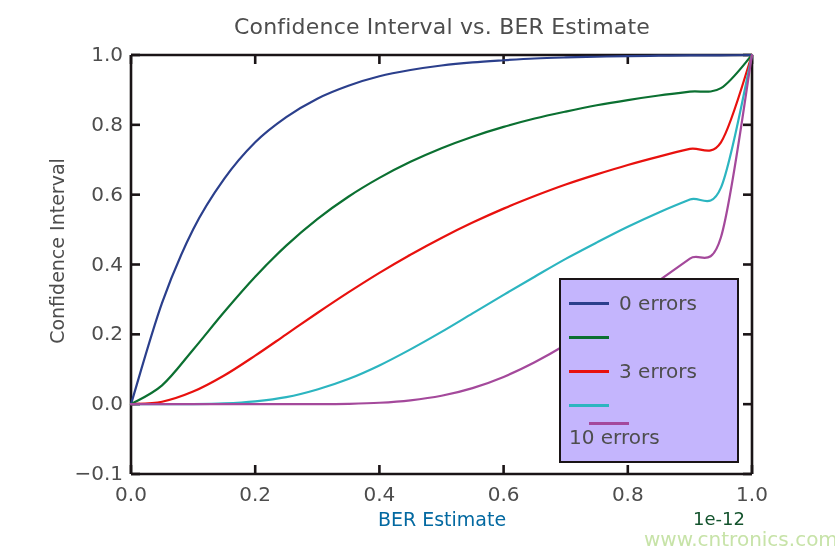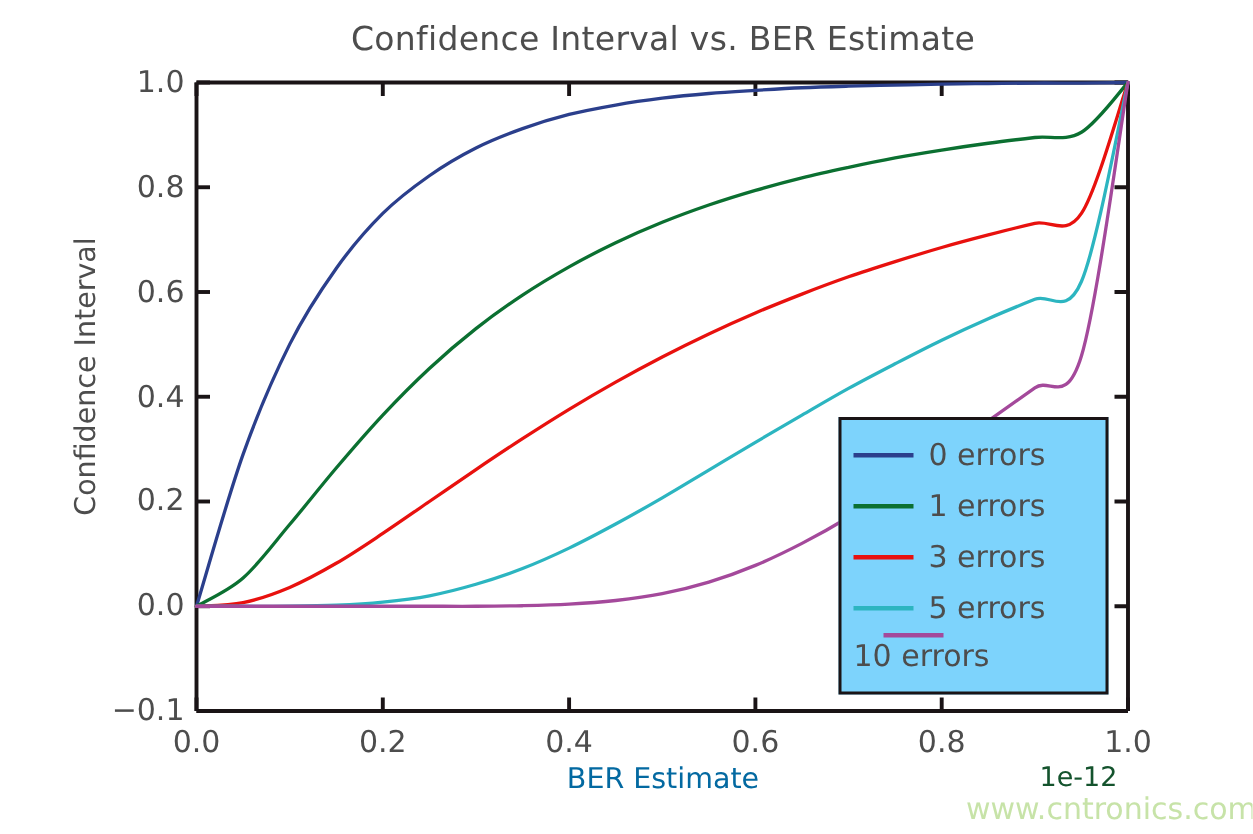--- a/index.html
+++ b/index.html
@@ -95,21 +95,21 @@
     width: 835px;
     height: 30px;
   }
   .legend-box {
     position: absolute;
     left: 559px;
     top: 278px;
     width: 180px;
     height: 185px;
     border: 2px solid #1a1416;
-    background: #7dd3fc;
+    background: #c4b5fd;
     box-sizing: border-box;
   }
   .legend-row {
     position: absolute;
     left: 8px;
     height: 34px;
     display: flex;
     align-items: center;
   }
   .legend-swatch {
@@ -209,29 +209,27 @@
   </svg>
 
   <div class="legend-box">
     <div id="legend-rows">
         <div class="legend-row" style="top: 6px;">
           <span class="legend-swatch" style="background: rgb(43, 63, 140);"></span>
           <span class="legend-text">0 errors</span>
         </div>
         <div class="legend-row" style="top: 40px;">
           <span class="legend-swatch" style="background: rgb(11, 112, 49);"></span>
-          <span class="legend-text">1 errors</span>
         </div>
         <div class="legend-row" style="top: 74px;">
           <span class="legend-swatch" style="background: rgb(232, 17, 14);"></span>
           <span class="legend-text">3 errors</span>
         </div>
         <div class="legend-row" style="top: 108px;">
           <span class="legend-swatch" style="background: rgb(44, 181, 192);"></span>
-          <span class="legend-text">5 errors</span>
         </div>
         <div class="legend-row" style="top: 142px; flex-direction: column;">
           <span class="legend-swatch" style="background: rgb(164, 73, 155);"></span>
           <span class="legend-text">10 errors</span>
         </div>
       </div>
   </div>
 
   <div class="watermark" style="color: rgb(199, 227, 168);">www.cntronics.com</div>
 

